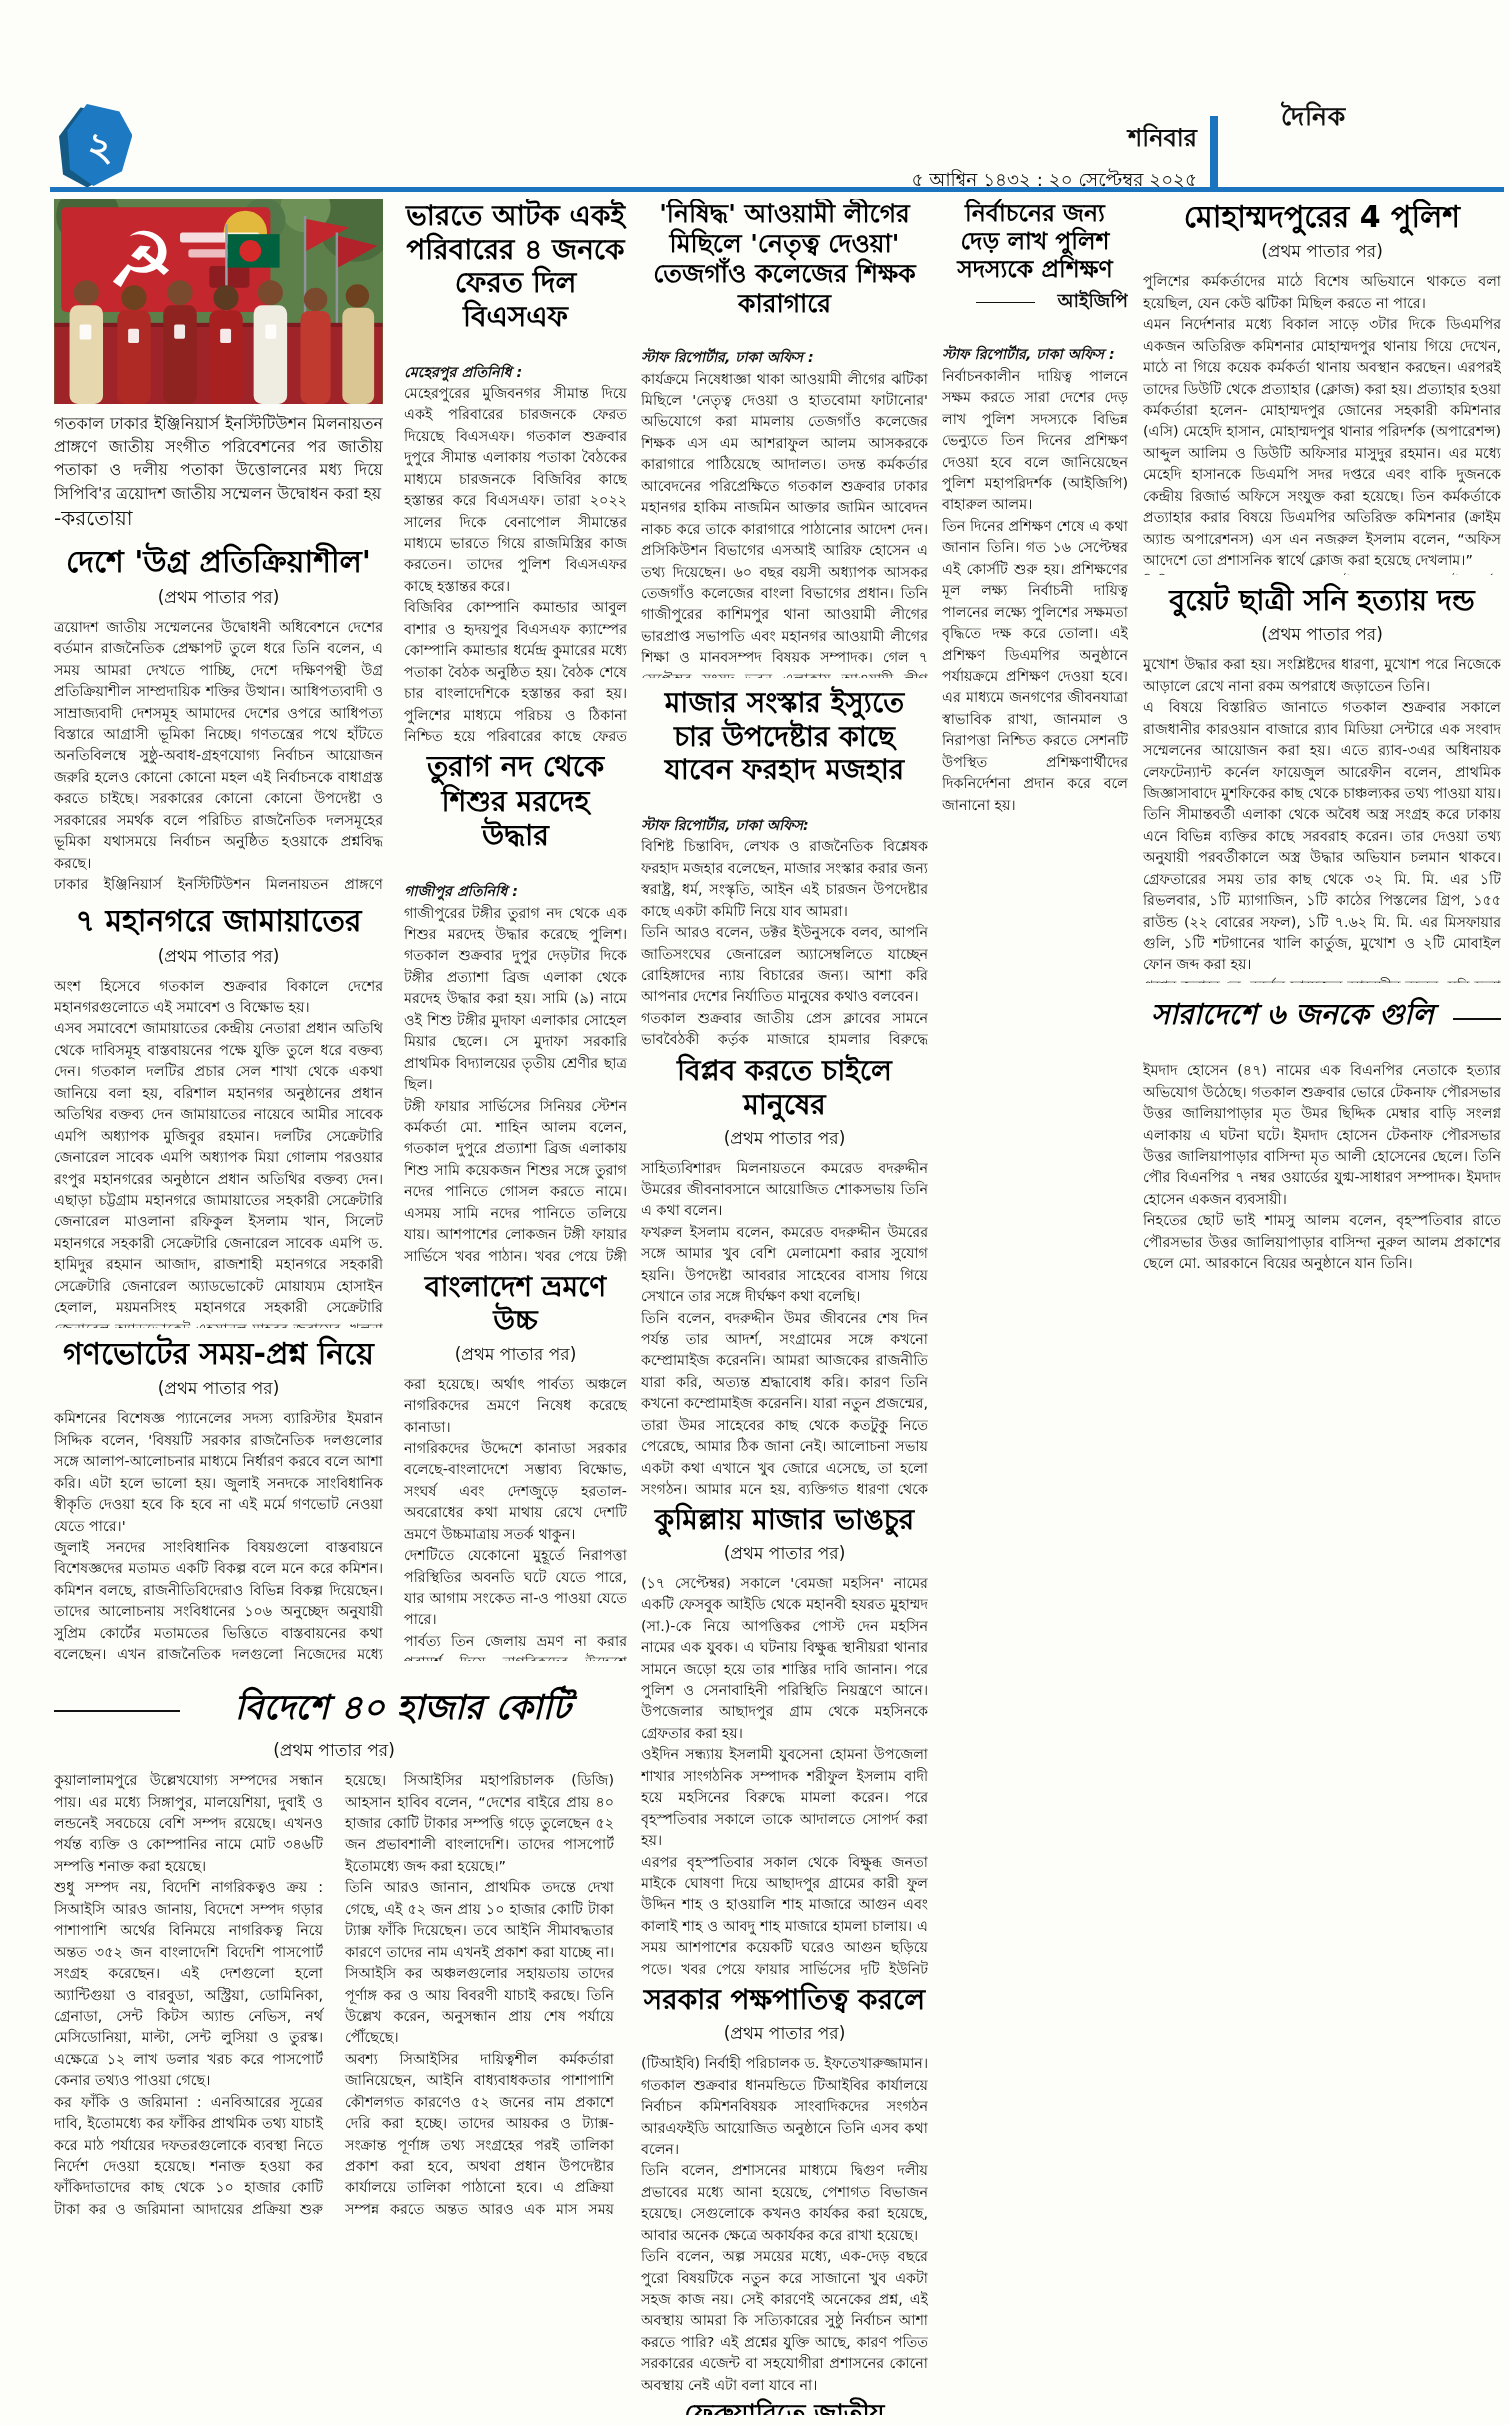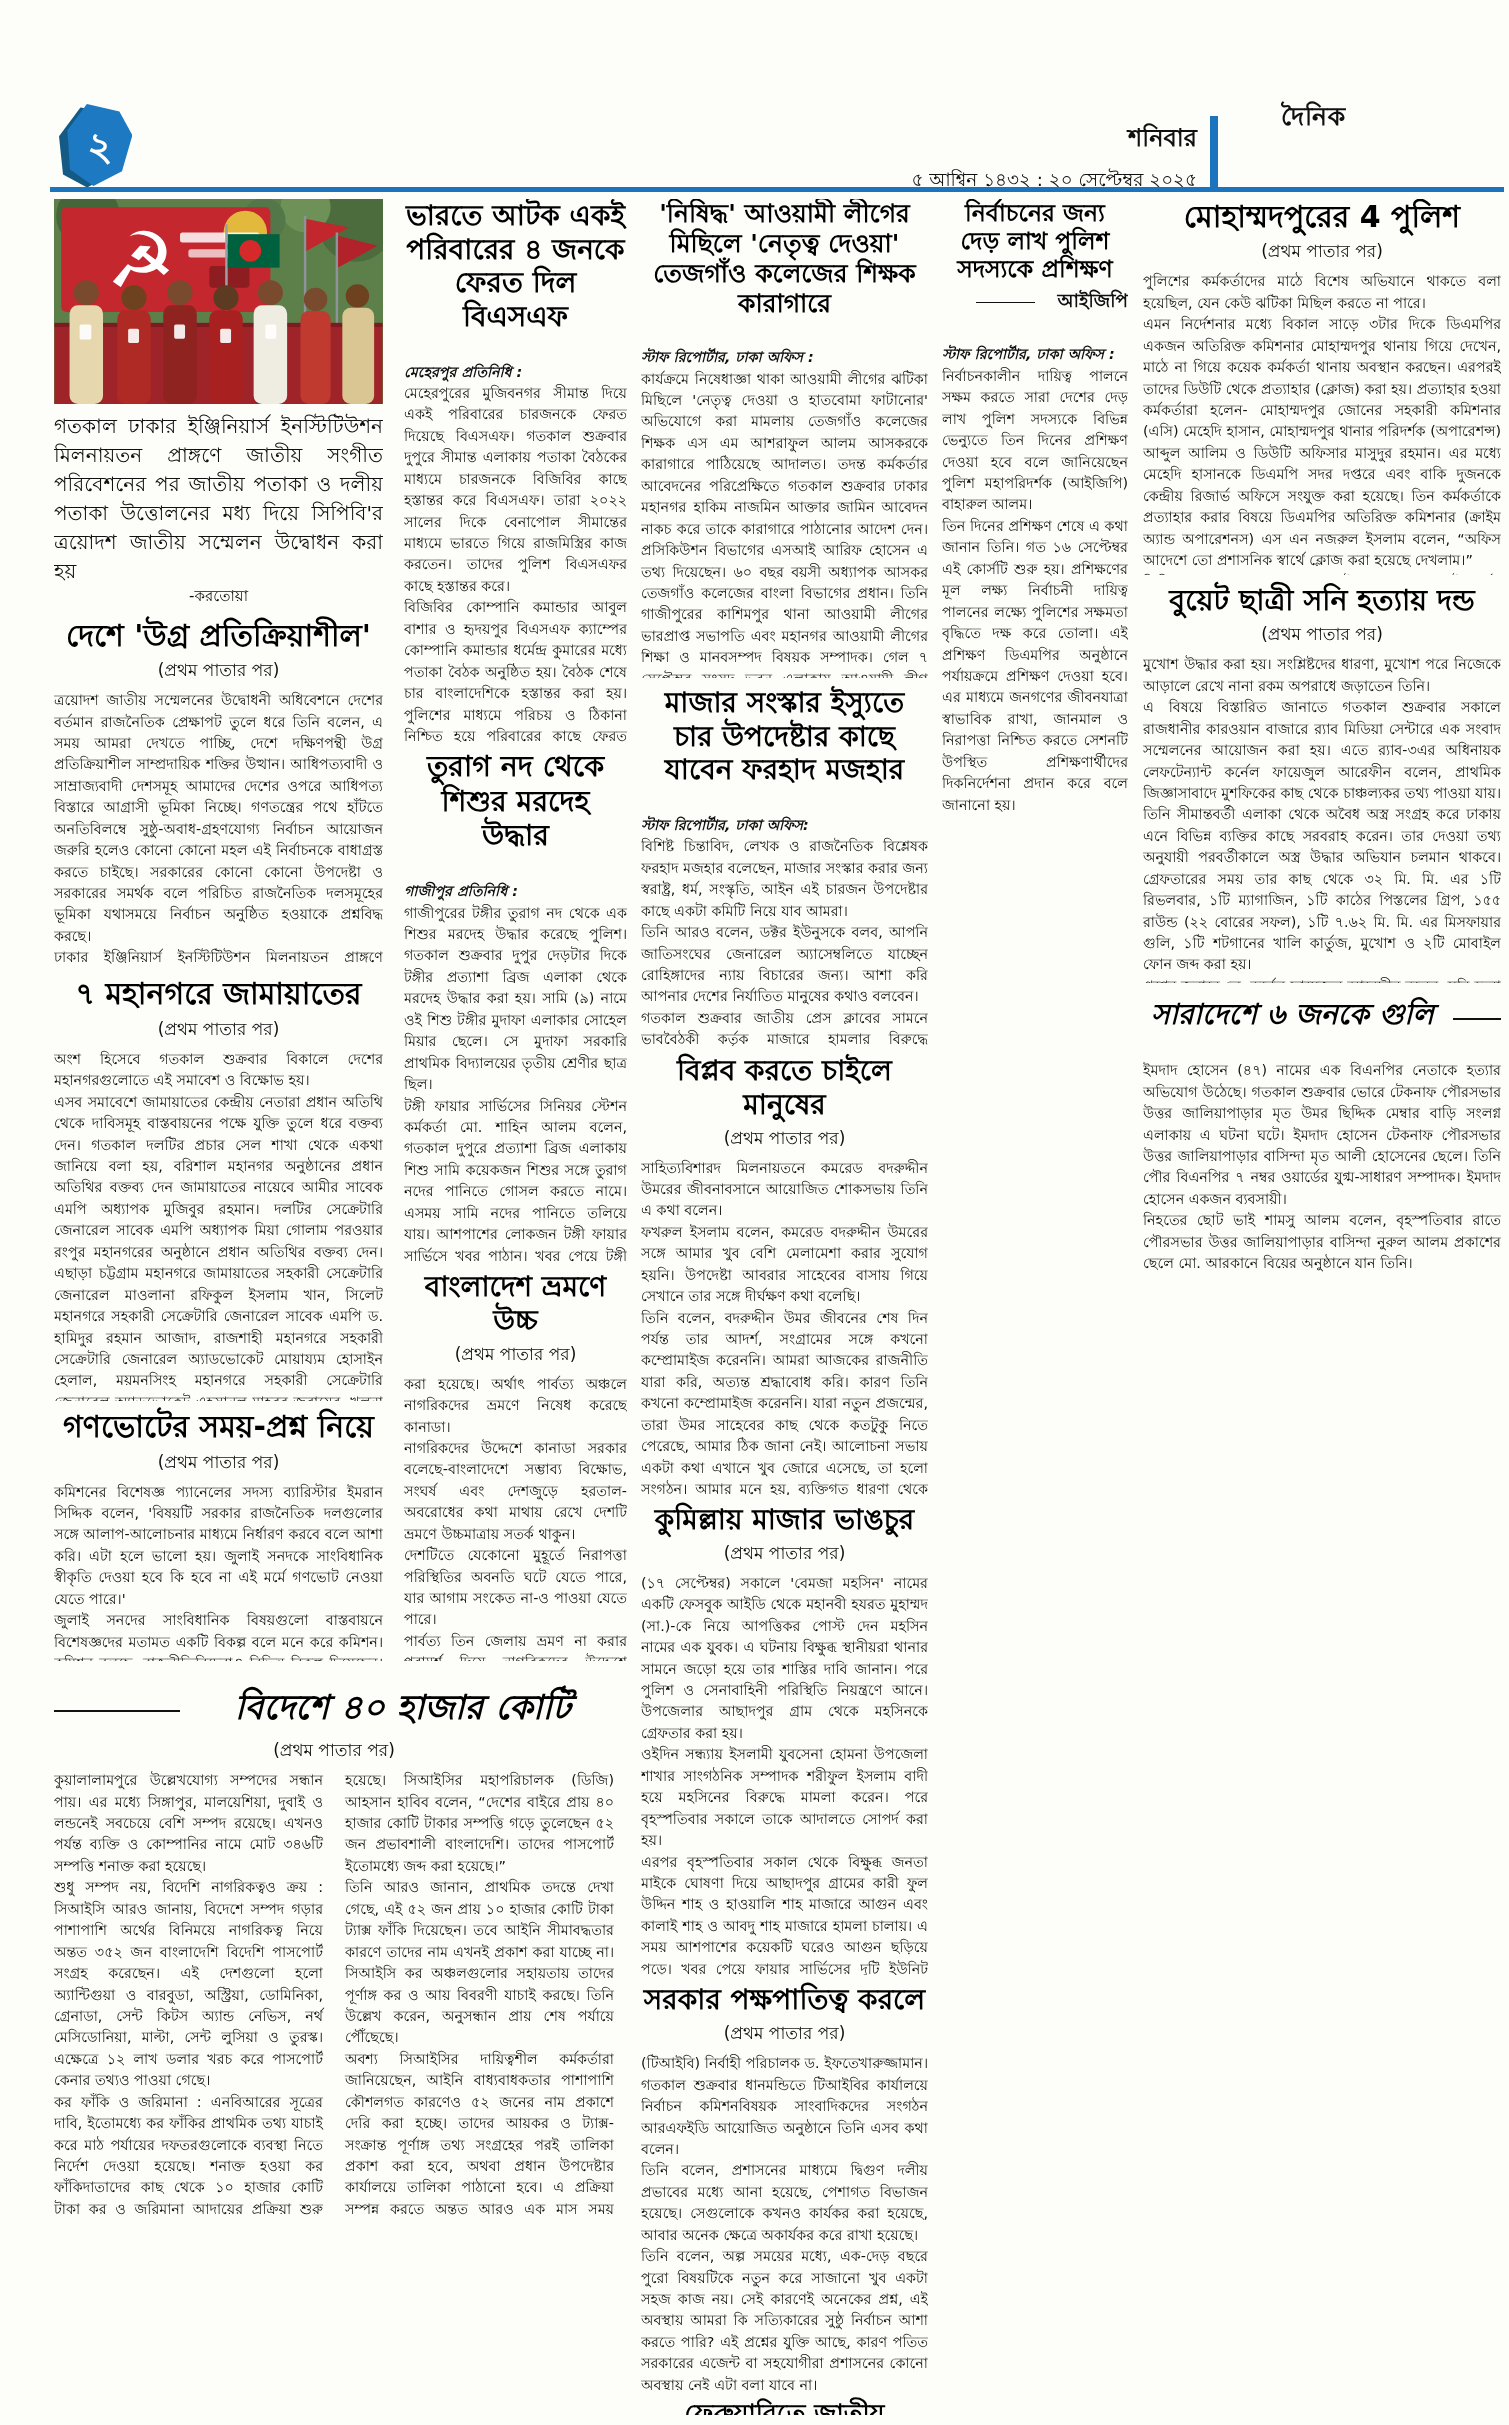--- a/index.html
+++ b/index.html
@@ -37,22 +37,22 @@
   .body{font-size:14.3px;line-height:1.5;text-align:justify;white-space:pre-line;}
   .dl{font-weight:700;font-style:italic;}
   .clip{overflow:hidden;}
   .bUg{max-height:278px;} .bJm{max-height:352px;} .bGv{max-height:337px;}
   .bBs{max-height:402px;} .bTr{max-height:402px;} .bTv{max-height:312px;}
   .bNs{max-height:352px;} .bMz{max-height:252px;} .bBp{max-height:337px;}
   .bCm{max-height:402px;} .bTb{max-height:337px;}
   .bMp{max-height:304px;} .bSn{max-height:329px;}
   
   .photo{width:329px;height:205px;background:#5d7f49;}
-  .caption{font-size:20px;line-height:1.45;text-align:justify;margin-top:5px;}
-  .credit{text-align:center;font-size:15px;margin-top:-1.7px;}
+  .caption{font-size:16px;line-height:1.45;text-align:justify;margin-top:5px;}
+  .credit{text-align:left;font-size:20px;margin-top:-1.7px;}
   
   .hrow{display:flex;align-items:center;gap:11.7px;margin:6.7px 0 0;}
   .dash{flex:0 0 126px;border-top:2.5px solid #111;margin-top:8.4px;}
   .dash-grow{flex:1 1 auto;border-top:2.5px solid #111;margin-top:8.4px;}
   .hrow .h{flex:1 1 auto;margin:8px;font-style:italic;}
   .attr-row{display:flex;justify-content:flex-end;align-items:center;gap:23px;margin:3.4px 0 5px;}
   .attr-dash{width:59px;border-top:1.7px solid #111;}
   .attr{font-size:18.4px;font-weight:700;}
   .twocol{columns:2;column-gap:22px;}
 </style>

